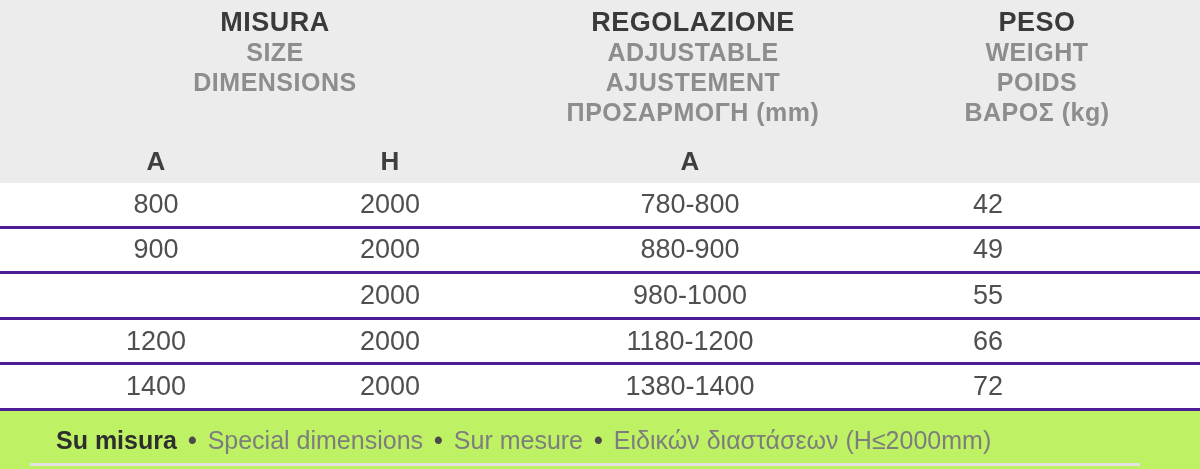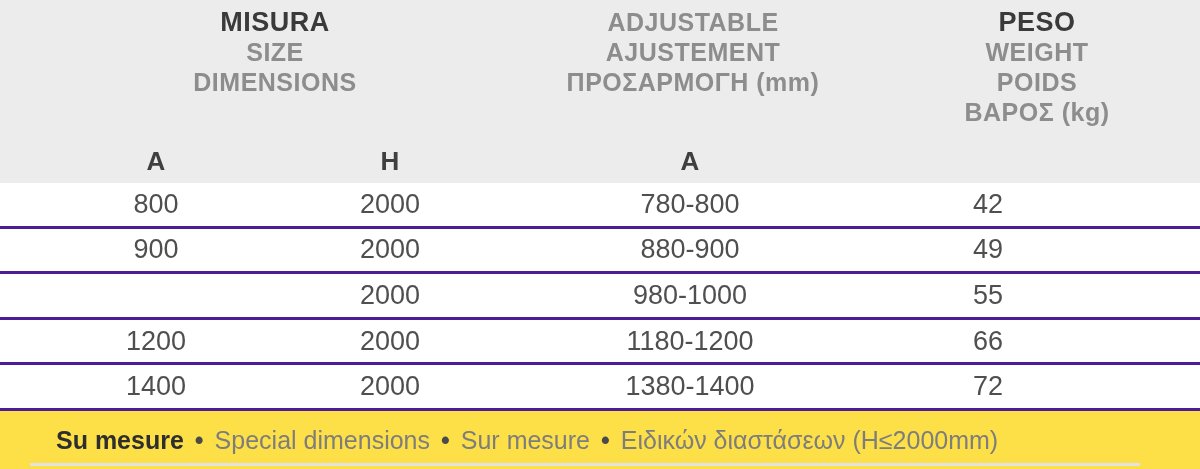--- a/index.html
+++ b/index.html
@@ -1,19 +1,19 @@
 <!DOCTYPE html>
 <html><head>
 <meta charset="utf-8">
 <style>
   html,body { margin:0; padding:0; }
   .page {
     position:relative;
     width:1200px; height:469px;
-    background:#fde047;
+    background:#bef264;
     font-family:"Liberation Sans","DejaVu Sans",sans-serif;
     overflow:hidden;
   }
   
   .header {
     position:absolute; top:0; left:0;
     width:100%; height:183px;
     background:#ececec;
   }
   .hgroup { position:absolute; top:7px; text-align:center; }
@@ -71,20 +71,21 @@
 
   <div class="header">
 
     <div class="hgroup hg-size">
       <div class="h-primary">MISURA</div>
       <div class="h-secondary">SIZE</div>
       <div class="h-secondary">DIMENSIONS</div>
     </div>
 
     <div class="hgroup hg-adjustable">
+      <div class="h-primary">REGOLAZIONE</div>
       <div class="h-secondary">ADJUSTABLE</div>
       <div class="h-secondary">AJUSTEMENT</div>
       <div class="h-secondary">ΠΡΟΣΑΡΜΟΓΗ (mm)</div>
     </div>
 
     <div class="hgroup hg-weight">
       <div class="h-primary">PESO</div>
       <div class="h-secondary">WEIGHT</div>
       <div class="h-secondary">POIDS</div>
       <div class="h-secondary">ΒΑΡΟΣ (kg)</div>
@@ -128,21 +129,21 @@
 
     <div class="row">
       <span class="cell col1">1400</span>
       <span class="cell col2">2000</span>
       <span class="cell col3">1380-1400</span>
       <span class="cell col4">72</span>
     </div>
   </div>
 
   <div class="footer">
-    <span class="f-lead">Su mesure</span>
+    <span class="f-lead">Su misura</span>
     <span class="f-bullet">•</span>
     <span class="f-item">Special dimensions</span>
     <span class="f-bullet">•</span>
     <span class="f-item">Sur mesure</span>
     <span class="f-bullet">•</span>
     <span class="f-item">Ειδικών διαστάσεων (H≤2000mm)</span>
   </div>
 
   <div class="bottom-smear"></div>
 </div>

